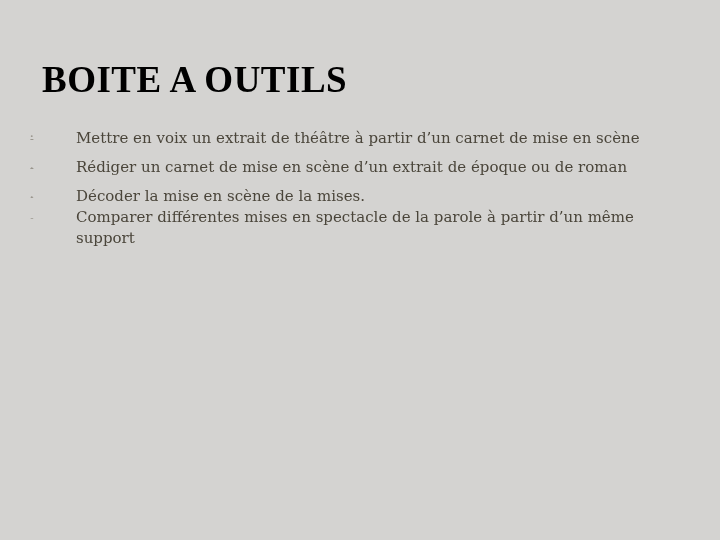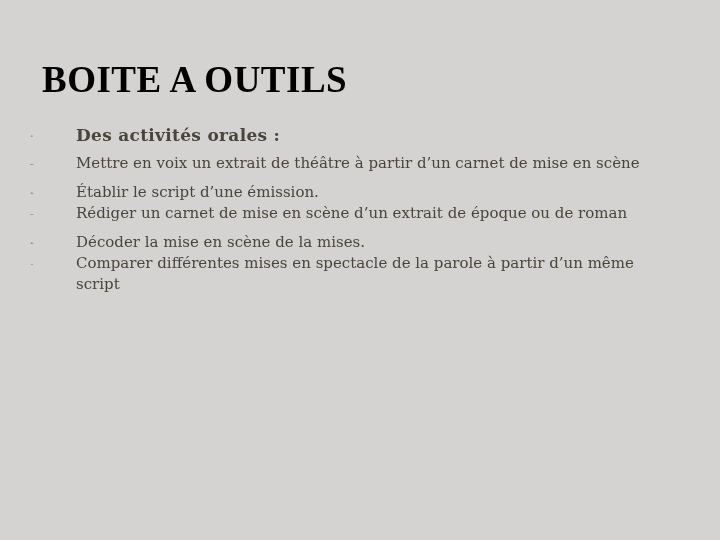--- a/index.html
+++ b/index.html
@@ -29,52 +29,50 @@
   </style>
 </head>
 <body>
 
 <h1 class="title">BOITE A OUTILS</h1>
 
 <div class="content">
 
   <div class="row head">
     <span class="bullet">·</span>
-    <span class="text">Des activités orales :</span>
   </div>
   <div class="row item">
     <span class="bullet">-</span>
   </div>
   <div class="row item">
     <span class="bullet">-</span>
   </div>
   <div class="row item">
     <span class="bullet">-</span>
     <span class="text">Mettre en voix un extrait de théâtre à partir d’un carnet de mise en scène</span>
   </div>
 
   <div class="row head">
     <span class="bullet">·</span>
   </div>
   <div class="row item">
     <span class="bullet">-</span>
-    <span class="text">Établir le script d’une émission.</span>
   </div>
   <div class="row item">
     <span class="bullet">-</span>
   </div>
   <div class="row item">
     <span class="bullet">-</span>
     <span class="text">Rédiger un carnet de mise en scène d’un extrait de époque ou de roman</span>
   </div>
 
   <div class="row head">
     <span class="bullet">·</span>
   </div>
   <div class="row item">
     <span class="bullet">-</span>
     <span class="text">Décoder la mise en scène de la mises.</span>
   </div>
   <div class="row item">
     <span class="bullet">-</span>
-    <span class="text" style="width:570px">Comparer différentes mises en spectacle de la parole à partir d’un même script</span>
+    <span class="text" style="width:570px">Comparer différentes mises en spectacle de la parole à partir d’un même support</span>
   </div>
 </div>
 
 </body></html>

